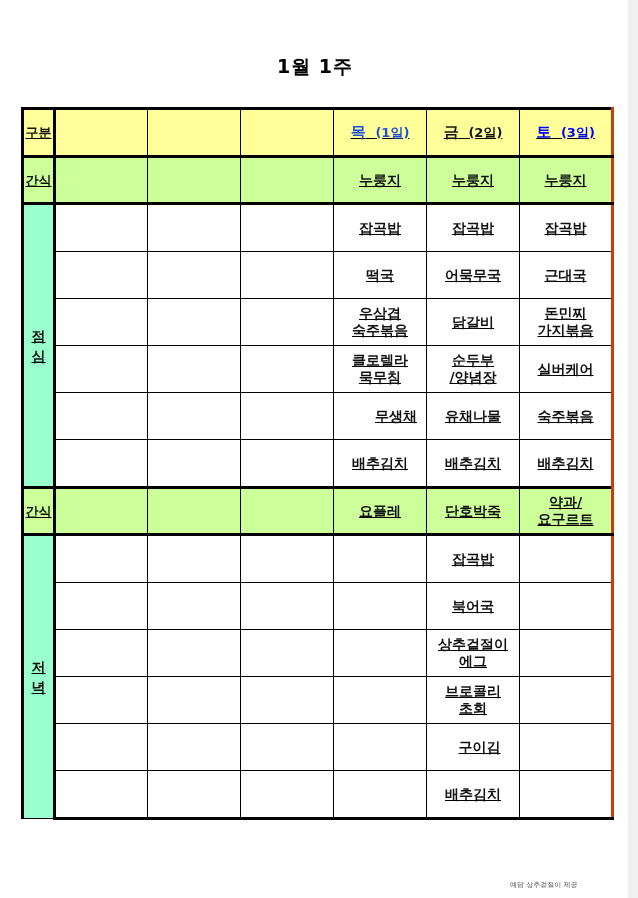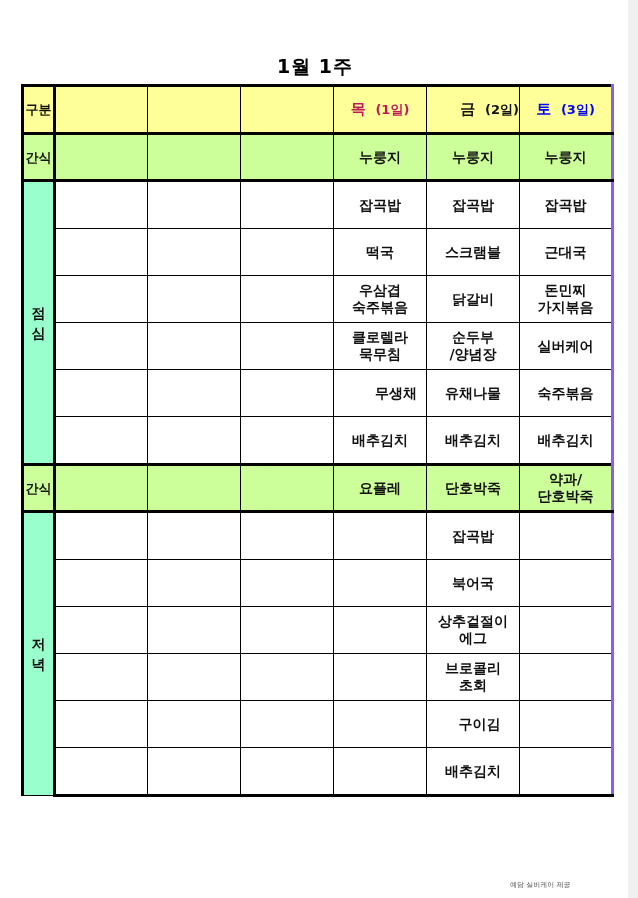--- a/index.html
+++ b/index.html
@@ -1,34 +1,34 @@
 <!DOCTYPE html>
 <html><head>
 <meta charset="utf-8">
 <style>
   html, body { margin:0; padding:0; }
   body { width:638px; height:898px; background:#ffffff; position:relative; overflow:hidden;
          font-family:"DejaVu Sans","Liberation Sans",sans-serif; }
   .scrollbar { position:absolute; right:0; top:0; width:10px; height:898px; background:#f0f0f0; }
   .title { position:absolute; left:0; width:630px; top:54px; text-align:center;
            font-size:19px; font-weight:bold; color:#000; letter-spacing:1px; }
-  table { position:absolute; left:21px; top:84px; border-collapse:collapse; table-layout:fixed; }
+  table { position:absolute; left:21px; top:107px; border-collapse:collapse; table-layout:fixed;text-decoration:underline; }
   td { border:1px solid #000; padding:0; text-align:center; vertical-align:middle;
        font-size:14px; font-weight:bold; color:#111; line-height:17px; }
   col.c0 { width:32px; } col.cd { width:93px; }
   tr.hdr td, tr.snk td { border-top:3px solid #000; border-bottom:3px solid #000; }
   tr.r td { height:46px; }
   tr.hdr td { height:45px; background:#ffff99; }
   tr.snk td { height:44px; background:#ccff99; }
   td.lbl { font-size:13px; }
   td.hdr-lbl { background:#ffff99; }
   td.snk-lbl { background:#ccffff; }
   td.meal-lbl { background:#99ffcc; font-size:14px; line-height:20px; }
   td.first { border-left:3px solid #000; border-right:3px solid #000; }
-  td.last { border-right:3px solid #8b5cf6; }
+  td.last { border-right:3px solid #c2410c; }
   tbody tr:last-child td { border-bottom:3px solid #000; }
   .day .wd { font-size:15px; }
   .day .dt { font-size:13px; }
   .footer { position:absolute; left:510px; top:880px; font-size:7px; color:#555; }
 </style>
 </head>
 <body>
 
 <div class="scrollbar"></div>
 <div class="title">1월 1주</div>
@@ -42,22 +42,22 @@
       <col class="cd">
       <col class="cd">
       <col class="cd">
   </colgroup>
   <tbody id="tbody">
       <tr class="hdr">
         <td class="lbl hdr-lbl first">구분</td>
         <td class="day"></td>
         <td class="day"></td>
         <td class="day"></td>
-        <td class="day" style="color: #be185d; text-align: center;"><span class="wd">목</span><span>&nbsp; </span><span class="dt">(1일)</span></td>
-        <td class="day" style="color: rgb(17, 17, 17); text-align: right;"><span class="wd">금</span><span>&nbsp; </span><span class="dt">(2일)</span></td>
+        <td class="day" style="color: #1d4ed8; text-align: center;"><span class="wd">목</span><span>&nbsp; </span><span class="dt">(1일)</span></td>
+        <td class="day" style="color: rgb(17, 17, 17);"><span class="wd">금</span><span>&nbsp; </span><span class="dt">(2일)</span></td>
         <td class="day last" style="color: rgb(0, 0, 255);"><span class="wd">토</span><span>&nbsp; </span><span class="dt">(3일)</span></td>
       </tr>
       <tr class="snk">
         <td class="lbl snk-lbl first">간식</td>
         <td class=""><span style="white-space: pre-line;"></span></td>
         <td class=""><span style="white-space: pre-line;"></span></td>
         <td class=""><span style="white-space: pre-line;"></span></td>
         <td class=""><span style="white-space: pre-line;">누룽지</span></td>
         <td class=""><span style="white-space: pre-line;">누룽지</span></td>
         <td class="last"><span style="white-space: pre-line;">누룽지</span></td>
@@ -72,21 +72,21 @@
         <td class=""><span style="white-space: pre-line;"></span></td>
         <td class=""><span style="white-space: pre-line;">잡곡밥</span></td>
         <td class=""><span style="white-space: pre-line;">잡곡밥</span></td>
         <td class="last"><span style="white-space: pre-line;">잡곡밥</span></td>
       </tr>
       <tr class="r">
         <td class=""><span style="white-space: pre-line;"></span></td>
         <td class=""><span style="white-space: pre-line;"></span></td>
         <td class=""><span style="white-space: pre-line;"></span></td>
         <td class=""><span style="white-space: pre-line;">떡국</span></td>
-        <td class=""><span style="white-space: pre-line;">스크램블</span></td>
+        <td class=""><span style="white-space: pre-line;">어묵무국</span></td>
         <td class="last"><span style="white-space: pre-line;">근대국</span></td>
       </tr>
       <tr class="r">
         <td class=""><span style="white-space: pre-line;"></span></td>
         <td class=""><span style="white-space: pre-line;"></span></td>
         <td class=""><span style="white-space: pre-line;"></span></td>
         <td class=""><span style="white-space: pre-line;">우삼겹
 숙주볶음</span></td>
         <td class=""><span style="white-space: pre-line; margin-top: 40px;">닭갈비</span></td>
         <td class="last"><span style="white-space: pre-line;">돈민찌
@@ -119,21 +119,21 @@
         <td class="last"><span style="white-space: pre-line;">배추김치</span></td>
       </tr>
       <tr class="snk">
         <td class="lbl snk-lbl first">간식</td>
         <td class=""><span style="white-space: pre-line;"></span></td>
         <td class=""><span style="white-space: pre-line;"></span></td>
         <td class=""><span style="white-space: pre-line;"></span></td>
         <td class=""><span style="white-space: pre-line;">요플레</span></td>
         <td class=""><span style="white-space: pre-line;">단호박죽</span></td>
         <td class="last"><span style="white-space: pre-line;">약과/
-단호박죽</span></td>
+요구르트</span></td>
       </tr>
       <tr class="r">
         <td class="meal-lbl first" rowspan="6">
           <div>저</div>
           <div>녁</div>
         </td>
         <td class=""><span style="white-space: pre-line;"></span></td>
         <td class=""><span style="white-space: pre-line;"></span></td>
         <td class=""><span style="white-space: pre-line;"></span></td>
         <td class=""><span style="white-space: pre-line;"></span></td>
@@ -178,13 +178,13 @@
         <td class=""><span style="white-space: pre-line;"></span></td>
         <td class=""><span style="white-space: pre-line;"></span></td>
         <td class=""><span style="white-space: pre-line;"></span></td>
         <td class=""><span style="white-space: pre-line;"></span></td>
         <td class=""><span style="white-space: pre-line;">배추김치</span></td>
         <td class="last"><span style="white-space: pre-line;"></span></td>
       </tr>
     </tbody>
 </table>
 
-<div class="footer">예담 실버케어 제공</div>
+<div class="footer">예담 상추겉절이 제공</div>
 
 </body></html>

